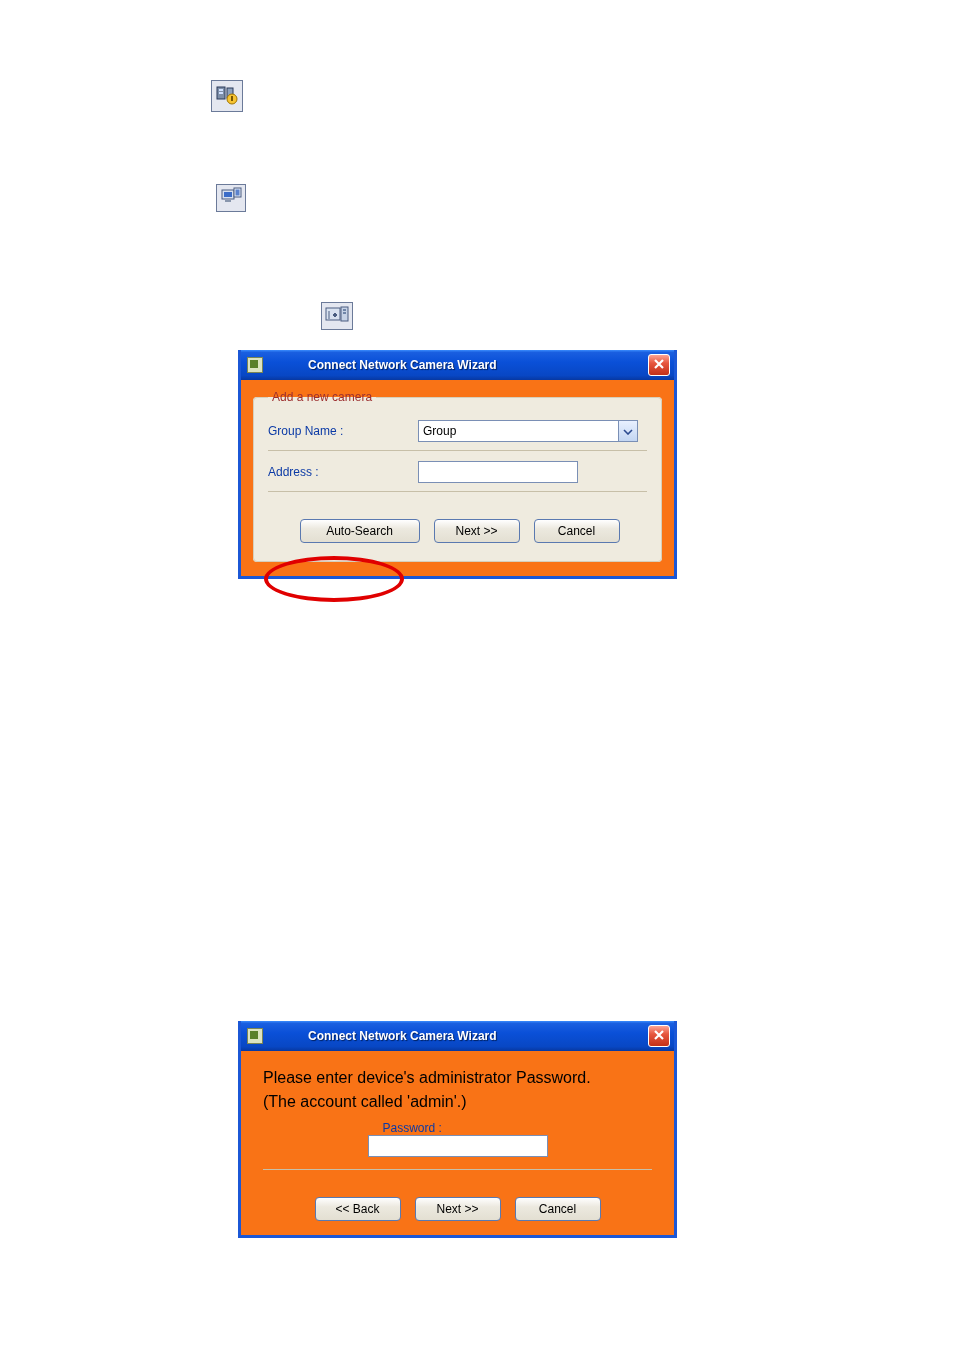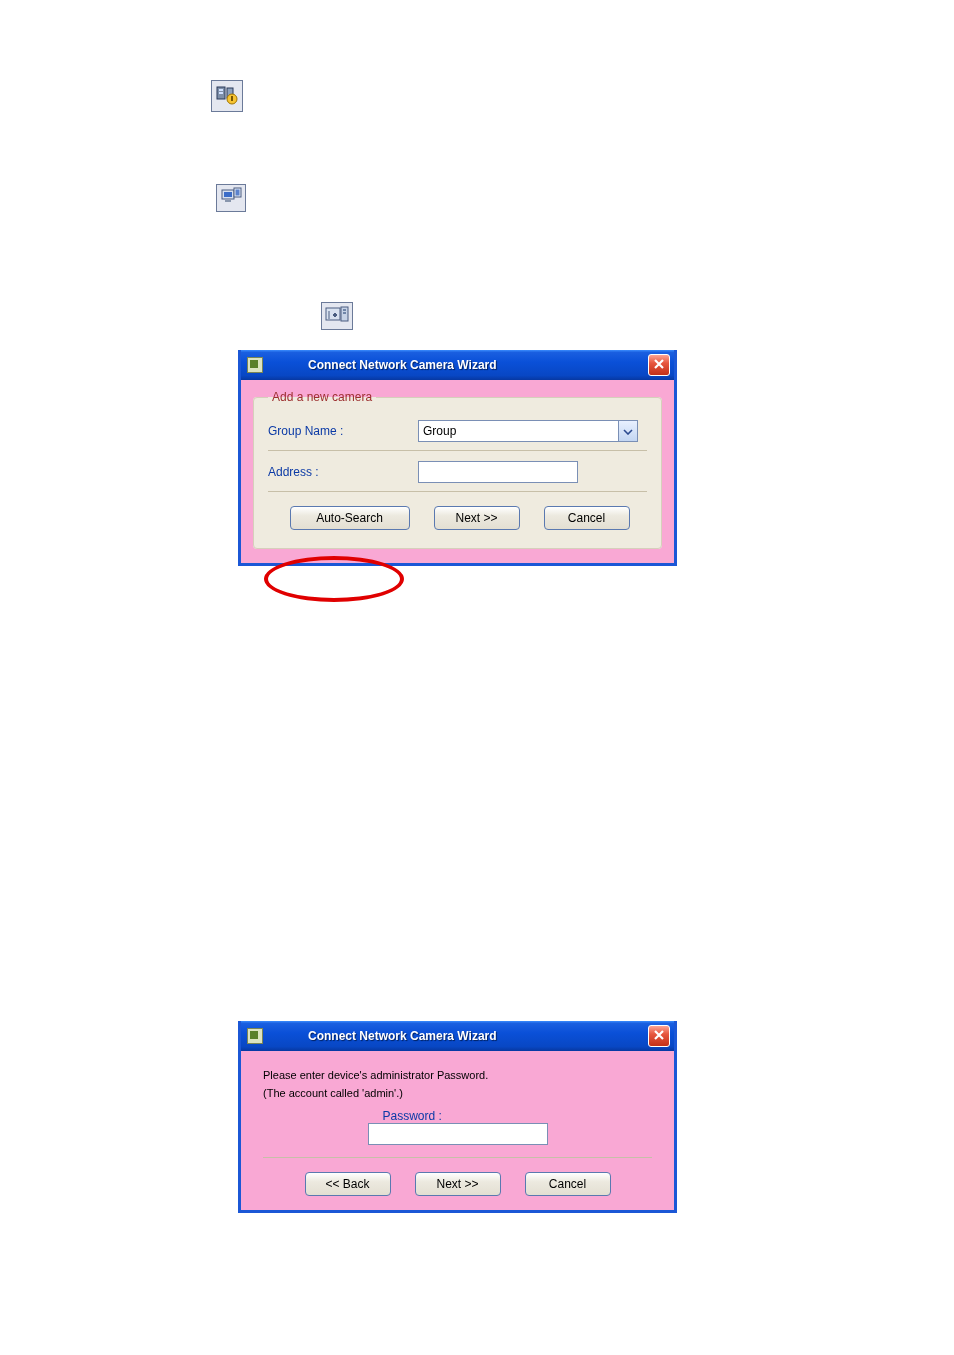--- a/index.html
+++ b/index.html
@@ -64,21 +64,21 @@
       width: 22px; height: 22px;
       background: linear-gradient(to bottom, #fca494 0%, #e7573f 40%, #c23018 100%);
       border: 1px solid #fff;
       border-radius: 3px;
       display: flex; align-items: center; justify-content: center;
     }
     .xp-close svg { width: 12px; height: 12px; }
 
     .xp-body {
       padding: 10px 12px 14px 12px;
-      background: #f9a8d4;
+      background: #f97316;
     }
 
     fieldset.group {
       border: 1px solid #d6cfbb;
       border-radius: 4px;
       padding: 10px 14px 18px 14px;
       background: #efebdf;
       position: relative;
     }
     fieldset.group > legend {
@@ -118,21 +118,21 @@
       background: linear-gradient(to bottom, #e8f0ff, #c3d6f2);
       display: flex; align-items: center; justify-content: center;
       cursor: pointer;
     }
     .hr-sep {
       height: 1px; background: #d0c8b4; border-top: 1px solid #c7bfa8;
       margin: 8px 0 10px 0;
     }
 
     .btn-row {
-      display: flex; gap: 24px; justify-content: center; margin-top: 14px;
+      display: flex; gap: 14px; justify-content: center; margin-top: 27px;
     }
     .xp-btn {
       min-width: 86px;
       height: 24px;
       border: 1px solid #5a79b0;
       border-radius: 4px;
       background: linear-gradient(to bottom, #ffffff, #ece9df 40%, #e3dfd2);
       font-family: inherit; font-size: 12px;
       cursor: pointer;
       padding: 0 14px;
@@ -148,21 +148,21 @@
     }
 
     
     .add-cam-icon-btn {
       width: 32px; height: 28px;
       border: 1px solid #6b7a99;
       background: #e4e7f0;
       display: flex; align-items: center; justify-content: center;
     }
 
-    .note-line { font-size: 11px; color: #000; margin: 2px 0 6px 0; }
+    .note-line { font-size: 16px; color: #000; margin: 2px 0 6px 0; }
 
     .instr {
       color: #000;
       font-size: 12px;
       margin: 4px 0 10px 6px;
     }
   </style>
 </head>
 <body>
 

